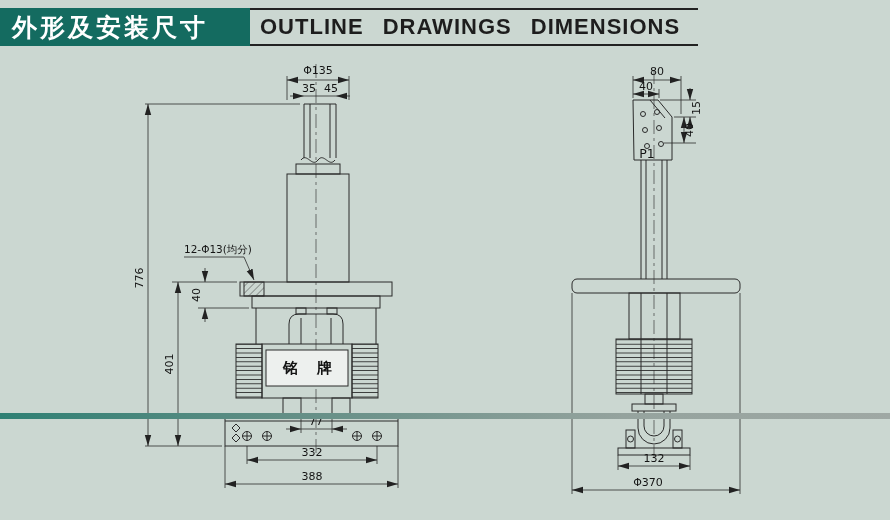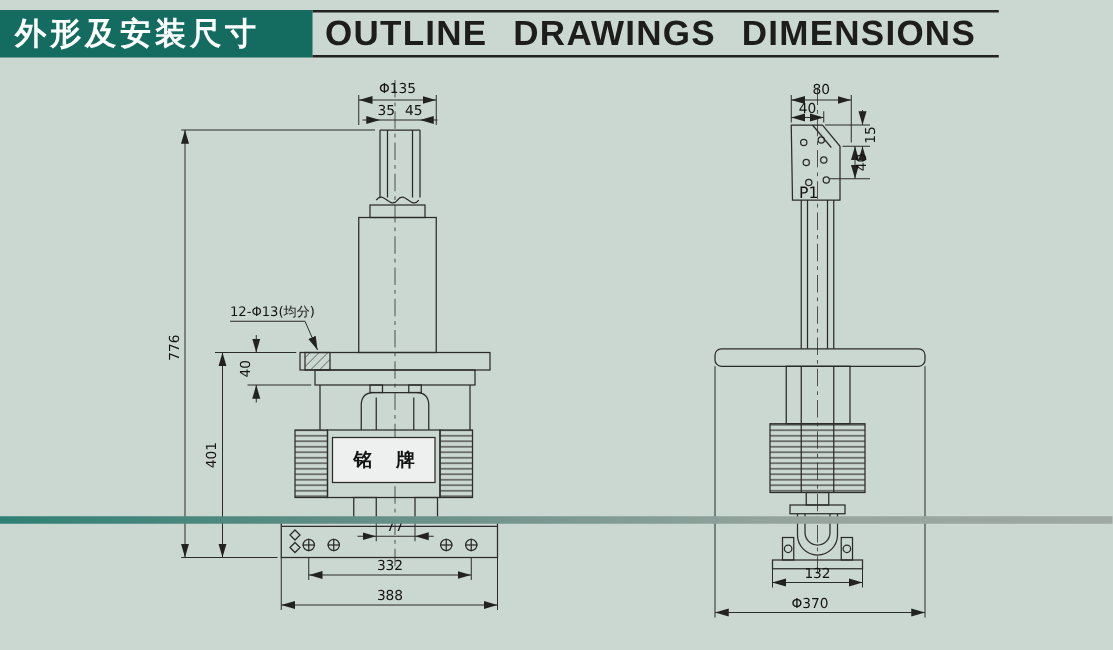--- a/index.html
+++ b/index.html
@@ -8,21 +8,21 @@
   .page { position:relative; width:890px; height:419px; background:#cbd7d1; }
 
   .header { position:absolute; top:8px; left:0; display:flex; align-items:stretch; }
   .title-cn {
     width:250px; height:38px; background:#146b60; color:#ffffff;
     font-size:25px; font-weight:bold; line-height:38px; padding-left:12px;
     letter-spacing:3px; white-space:nowrap; overflow:hidden;
   }
   .title-en {
     height:38px; border-top:2px solid #222; border-bottom:2px solid #222;
-    font-size:28px; font-weight:bold; color:#1d1d1d; line-height:34px;
+    font-size:22px; font-weight:bold; color:#1d1d1d; line-height:34px;
     padding:0 18px 0 10px; letter-spacing:1px; word-spacing:12px; white-space:nowrap;
   }
 
   .canvas { position:absolute; top:56px; left:0; width:890px; height:452px; }
   svg.draw { display:block; }
 
   .draw line, .draw path, .draw rect, .draw circle, .draw polygon {
     stroke:#2b2b2b; stroke-width:1; fill:none;
   }
   .draw rect.fill-fins  { fill:url(#fins); }

